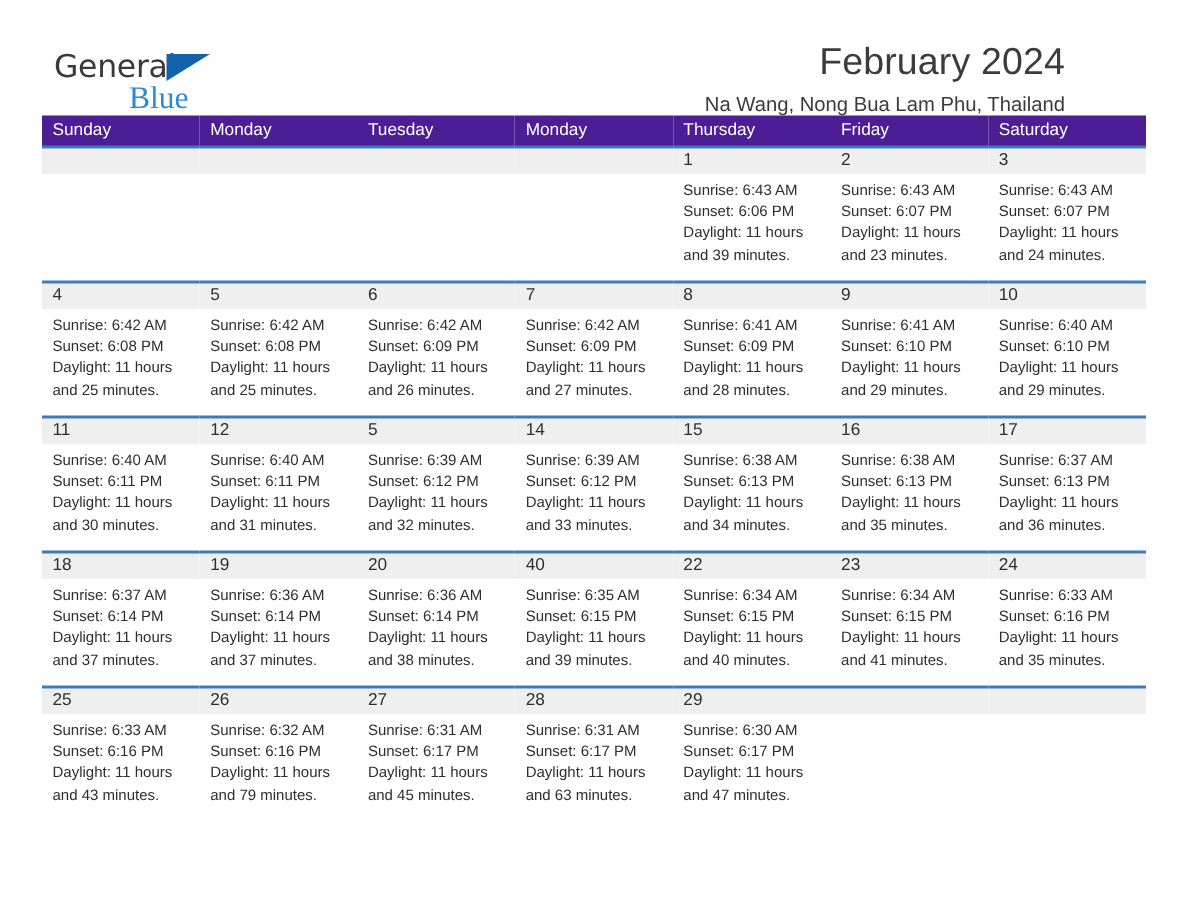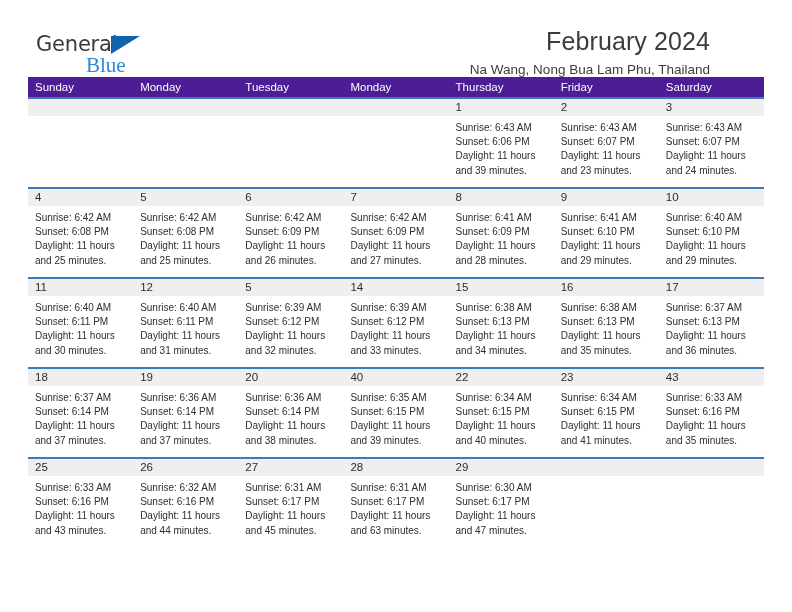--- a/index.html
+++ b/index.html
@@ -385,21 +385,21 @@
           <td>
             <div class="daynum-band">23</div>
             <div class="cell-body">
               <div>Sunrise: 6:34 AM</div>
               <div>Sunset: 6:15 PM</div>
               <div>Daylight: 11 hours</div>
               <div>and 41 minutes.</div>
             </div>
           </td>
           <td>
-            <div class="daynum-band">43</div>
+            <div class="daynum-band">24</div>
             <div class="cell-body">
               <div>Sunrise: 6:33 AM</div>
               <div>Sunset: 6:16 PM</div>
               <div>Daylight: 11 hours</div>
               <div>and 35 minutes.</div>
             </div>
           </td>
         </tr>
       <tr class="week-row">
           <td>
@@ -410,21 +410,21 @@
               <div>Daylight: 11 hours</div>
               <div>and 43 minutes.</div>
             </div>
           </td>
           <td>
             <div class="daynum-band">26</div>
             <div class="cell-body">
               <div>Sunrise: 6:32 AM</div>
               <div>Sunset: 6:16 PM</div>
               <div>Daylight: 11 hours</div>
-              <div>and 44 minutes.</div>
+              <div>and 79 minutes.</div>
             </div>
           </td>
           <td>
             <div class="daynum-band">27</div>
             <div class="cell-body">
               <div>Sunrise: 6:31 AM</div>
               <div>Sunset: 6:17 PM</div>
               <div>Daylight: 11 hours</div>
               <div>and 45 minutes.</div>
             </div>

